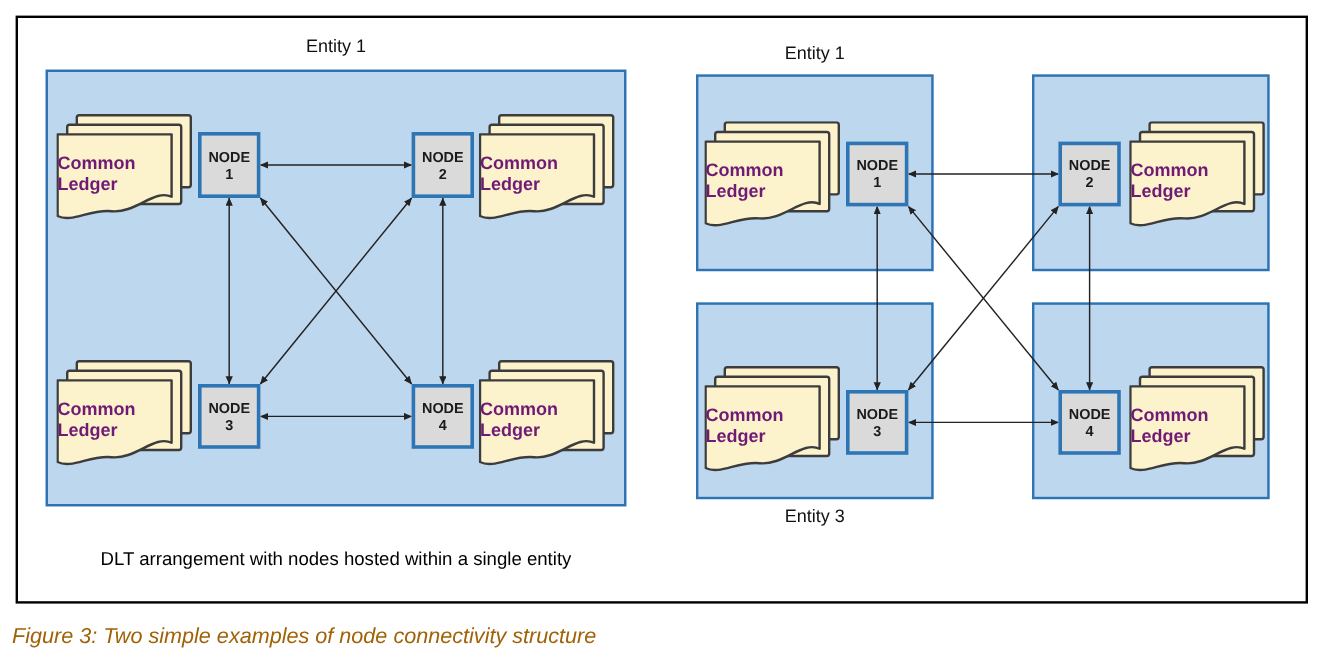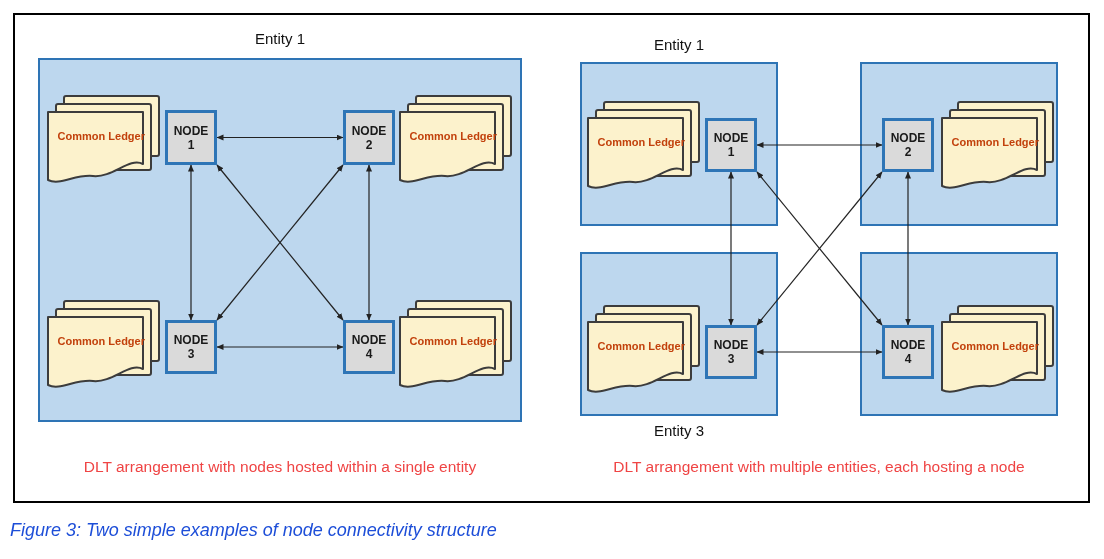--- a/index.html
+++ b/index.html
@@ -7,26 +7,26 @@
           font-family:Liberation Sans, sans-serif;overflow:hidden;}
   .outer-border{position:absolute;left:13px;top:13px;width:1077px;height:490px;
                 border:2px solid #000;box-sizing:border-box;z-index:0;}
   .entity-box{position:absolute;background:#BDD7EE;border:2.5px solid #2E74B5;
               box-sizing:border-box;z-index:1;}
   .overlay{position:absolute;left:0;top:0;width:1104px;height:559px;z-index:2;}
   .node{position:absolute;background:#DADADA;border:3px solid #2E75B6;
         box-sizing:border-box;z-index:3;display:flex;flex-direction:column;
         align-items:center;justify-content:center;font-weight:bold;font-size:12px;
         line-height:14px;color:#1a1a1a;text-align:center;}
-  .ledger-label{position:absolute;width:97px;text-align:right;font-weight:bold;
-                font-size:11px;line-height:17px;color:#c2410c;z-index:3;}
+  .ledger-label{position:absolute;width:97px;text-align:left;font-weight:bold;
+                font-size:15px;line-height:17px;color:#701a75;z-index:3;}
   .entity-label{position:absolute;text-align:center;font-size:15px;color:#111;z-index:3;}
-  .panel-caption{position:absolute;text-align:center;font-size:15.5px;color:#ef4444;z-index:3;}
+  .panel-caption{position:absolute;text-align:center;font-size:15.5px;color:#000000;z-index:3;}
   .figure-caption{position:absolute;left:10px;top:520px;font-size:18px;font-style:italic;
-                  color:#1d4ed8;z-index:3;}
+                  color:#a16207;z-index:3;}
   .edge{stroke:#222222;stroke-width:1.2;}
   .pg{fill:#FCF2CC;stroke:#3C3C3C;stroke-width:2;stroke-linejoin:round;}
 </style>
 </head>
 <body>
 
 <div class="canvas">
 
   <div class="outer-border"></div>
 
@@ -114,17 +114,16 @@
   <div class="ledger-label" style="left:48px;top:128px;">Common Ledger</div>
   <div class="ledger-label" style="left:400px;top:128px;">Common Ledger</div>
   <div class="ledger-label" style="left:48px;top:333px;">Common Ledger</div>
   <div class="ledger-label" style="left:400px;top:333px;">Common Ledger</div>
   <div class="ledger-label" style="left:588px;top:134px;">Common Ledger</div>
   <div class="ledger-label" style="left:942px;top:134px;">Common Ledger</div>
   <div class="ledger-label" style="left:588px;top:338px;">Common Ledger</div>
   <div class="ledger-label" style="left:942px;top:338px;">Common Ledger</div>
 
   <div class="panel-caption" style="left:38px;top:458px;width:484px;">DLT arrangement with nodes hosted within a single entity</div>
-  <div class="panel-caption" style="left:580px;top:458px;width:478px;">DLT arrangement with multiple entities, each hosting a node</div>
 
   <div class="figure-caption">Figure 3: Two simple examples of node connectivity structure</div>
 
 </div>
 
 </body></html>

